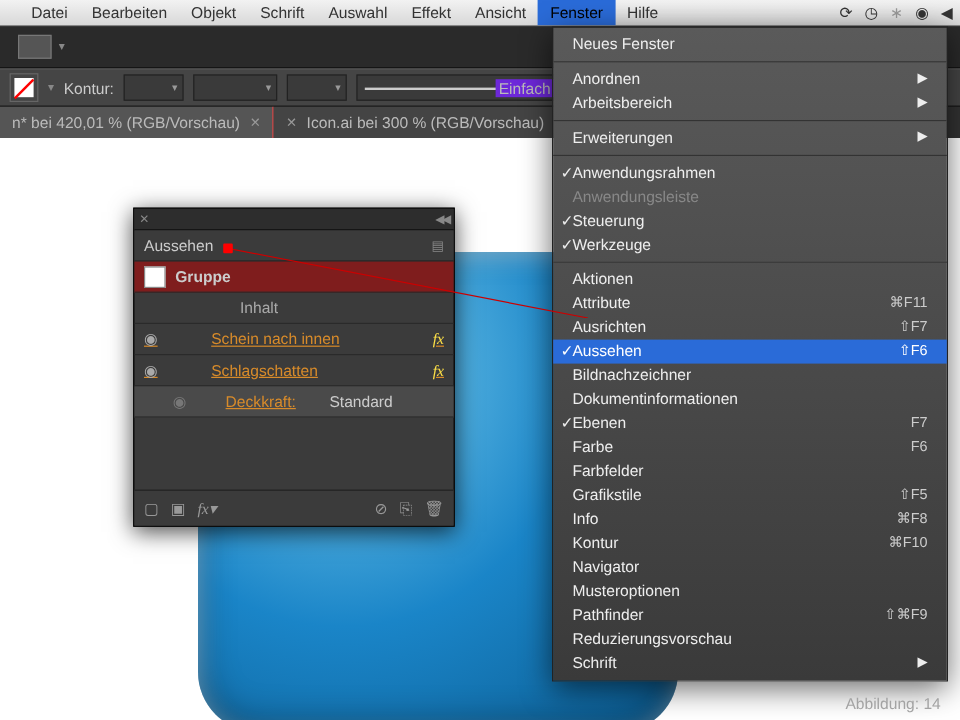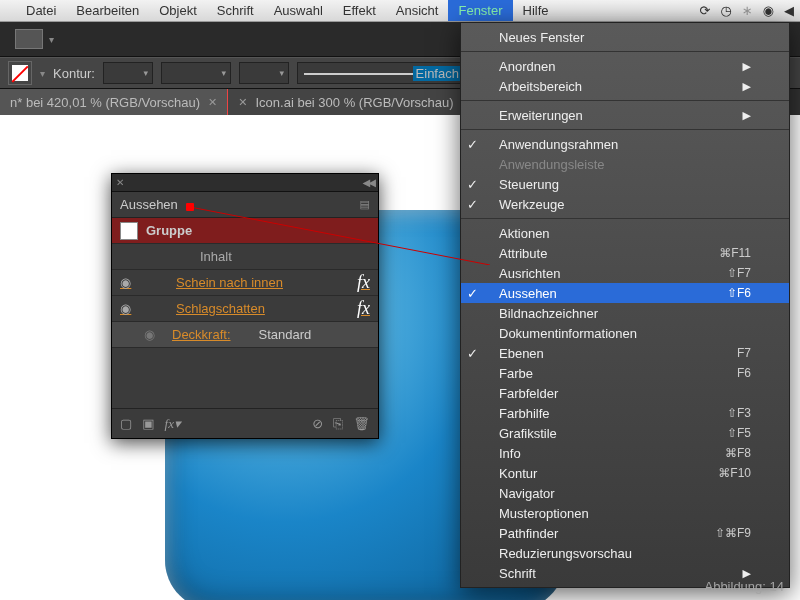--- a/index.html
+++ b/index.html
@@ -2,21 +2,21 @@
 <html><head>
 <meta charset="utf-8">
 <style>
 *{margin:0;padding:0;box-sizing:border-box;font-family:"Helvetica Neue",Arial,sans-serif;font-size:13px;-webkit-font-smoothing:antialiased}
 body{background:#1a1a1a;width:800px;height:600px;overflow:hidden;position:relative}
 
 
 .mac-menubar{position:absolute;top:0;left:0;right:0;height:22px;background:linear-gradient(#f2f2f2,#d8d8d8);display:flex;align-items:center;padding:0 6px;color:#333;border-bottom:1px solid #999}
 .mac-menubar .apple{font-size:15px;margin-right:10px}
 .mac-menubar .item{padding:3px 10px;cursor:default}
-.mac-menubar .item.active{background:#2a6bd8;color:#86efac}
+.mac-menubar .item.active{background:#2a6bd8;color:#000000}
 .mac-menubar .spacer{flex:1}
 .mac-menubar .status{display:flex;align-items:center;gap:10px;font-size:14px}
 
 
 .app-bar{position:absolute;top:22px;left:0;right:0;height:35px;background:#2a2a2a;border-bottom:1px solid #111;display:flex;align-items:center;padding:0 15px}
 .layout-btn{width:28px;height:20px;background:#555;border:1px solid #777;display:inline-block;margin-right:6px}
 
 .ctrl-bar{position:absolute;top:57px;left:0;right:0;height:32px;background:#454545;border-top:1px solid #555;border-bottom:1px solid #111;display:flex;align-items:center;padding:4px 8px;color:#ccc;gap:8px;font-size:12px}
 .sw-wrap{padding:3px;border:1px solid #666}
 .dd{background:#3a3a3a;border:1px solid #222;height:22px;display:flex;align-items:center;padding:0 18px 0 6px;position:relative;color:#bbb;font-size:11px}
@@ -41,31 +41,31 @@
 .panel .tabbar .coll{color:#888;font-size:10px;letter-spacing:-2px}
 .panel .title{height:26px;background:#3b3b3b;display:flex;align-items:center;padding:0 8px;border-bottom:1px solid #222;justify-content:space-between}
 .panel .title .menu{color:#888;font-size:11px}
 .panel .row{height:26px;display:flex;align-items:center;padding:0 8px;border-bottom:1px solid #2a2a2a;gap:8px}
 .panel .row.hdr .thumb{width:18px;height:18px;background:#fff;border:1px solid #888}
 .panel .row.hdr{background:#7f1d1d}
 .panel .row.sub{padding-left:88px;color:#aaa}
 .panel .row.fx{color:#d88b2a;text-decoration:underline}
 .panel .row.fx .eye,.panel .row .eye{width:16px;color:#aaa;font-size:13px}
 .panel .row.fx .lbl{flex:1;padding-left:32px}
-.panel .row.fx .fx-icon{font-style:italic;color:#ffffff;font-family:serif;font-size:18px}
+.panel .row.fx .fx-icon{font-style:italic;color:#fde047;font-family:serif;font-size:13px}
 .panel .row.op{padding-left:32px;color:#d88b2a}
 .panel .row.op .val{color:#ccc;margin-left:20px}
 .panel .row.op.sel{background:#4a4a4a}
 .panel .spacer-row{height:60px}
 .panel .footer{height:30px;background:#3b3b3b;border-top:1px solid #222;display:flex;align-items:center;padding:0 8px;gap:10px;color:#999}
 .panel .footer .r{margin-left:auto;display:flex;gap:10px}
 
 
 .menu-drop{position:absolute;top:22px;left:460px;width:330px;background:linear-gradient(#5a5a5a,#3a3a3a);border:1px solid #222;box-shadow:0 6px 24px rgba(0,0,0,.6);color:#eee;padding:4px 0;font-size:13px}
-.menu-drop .mi{padding:2px 38px;display:flex;align-items:center;justify-content:space-between;height:20px}
+.menu-drop .mi{padding:2px 16px;display:flex;align-items:flex-start;justify-content:space-between;height:20px}
 .menu-drop .mi.sel{background:#2a6bd8;color:#fff}
 .menu-drop .mi .chk{position:absolute;left:6px}
 .menu-drop .mi{position:relative}
 .menu-drop .mi.dim{color:#888}
 .menu-drop .sep{height:1px;background:#666;margin:4px 0;border-bottom:1px solid #333}
 .menu-drop .mi .sc{color:#ccc;font-size:12px}
 .menu-drop .mi.sel .sc{color:#fff}
 .menu-drop .mi .arr{font-size:11px}
 
 
@@ -107,21 +107,21 @@
       <span style="display:block;width:16px;height:16px;background:#fff;position:relative">
         <span style="position:absolute;width:140%;height:2px;background:red;top:50%;left:-20%;transform:rotate(-45deg)"></span>
       </span>
     </span>
   <span style="font-size:10px;color:#888">▾</span>
   <span>Kontur:</span>
   <span class="dd num"></span>
   <span class="dd" style="width:70px"></span>
   <span class="dd num"></span>
   <span class="dd line">
-      <span style="position:absolute;right:24px;background:#0369a1;padding:0 3px">Einfach</span>
+      <span style="position:absolute;right:24px;background:#6d28d9;padding:0 3px">Einfach</span>
     </span>
   <span style="color:#a7c5e8;text-decoration:underline">Deckkra</span>
 </div>
 
 <div class="tab-bar">
   <div class="tab active">
       <span>n* bei 420,01 % (RGB/Vorschau)</span>
       <span class="x">✕</span>
     </div>
   <div class="tab">
@@ -155,21 +155,21 @@
     <span class="lbl">Schein nach innen</span>
     <span class="fx-icon">fx</span>
   </div>
   <div class="row fx">
     <span class="eye">◉</span>
     <span class="lbl">Schlagschatten</span>
     <span class="fx-icon">fx</span>
   </div>
   <div class="row op sel">
     <span class="eye" style="color:#777">◉</span>
-    <span style="text-decoration:underline;margin-left:4px">Deckkraft:</span>
+    <span style="text-decoration:underline;margin-left:20px">Deckkraft:</span>
     <span class="val">Standard</span>
   </div>
   <div class="spacer-row"></div>
   <div class="footer">
     <span>▢</span>
     <span>▣</span>
     <span style="font-style:italic;font-family:serif">fx▾</span>
     <span class="r">
       <span>⊘</span>
       <span>⎘</span>
@@ -246,24 +246,20 @@
       <span class="sc">F7</span>
     </div>
     <div class="mi">
       <span>Farbe</span>
       <span class="sc">F6</span>
     </div>
     <div class="mi">
       <span>Farbfelder</span>
     </div>
     <div class="mi">
-      <span>Farbhilfe</span>
-      <span class="sc">⇧F3</span>
-    </div>
-    <div class="mi">
       <span>Grafikstile</span>
       <span class="sc">⇧F5</span>
     </div>
     <div class="mi">
       <span>Info</span>
       <span class="sc">⌘F8</span>
     </div>
     <div class="mi">
       <span>Kontur</span>
       <span class="sc">⌘F10</span>

